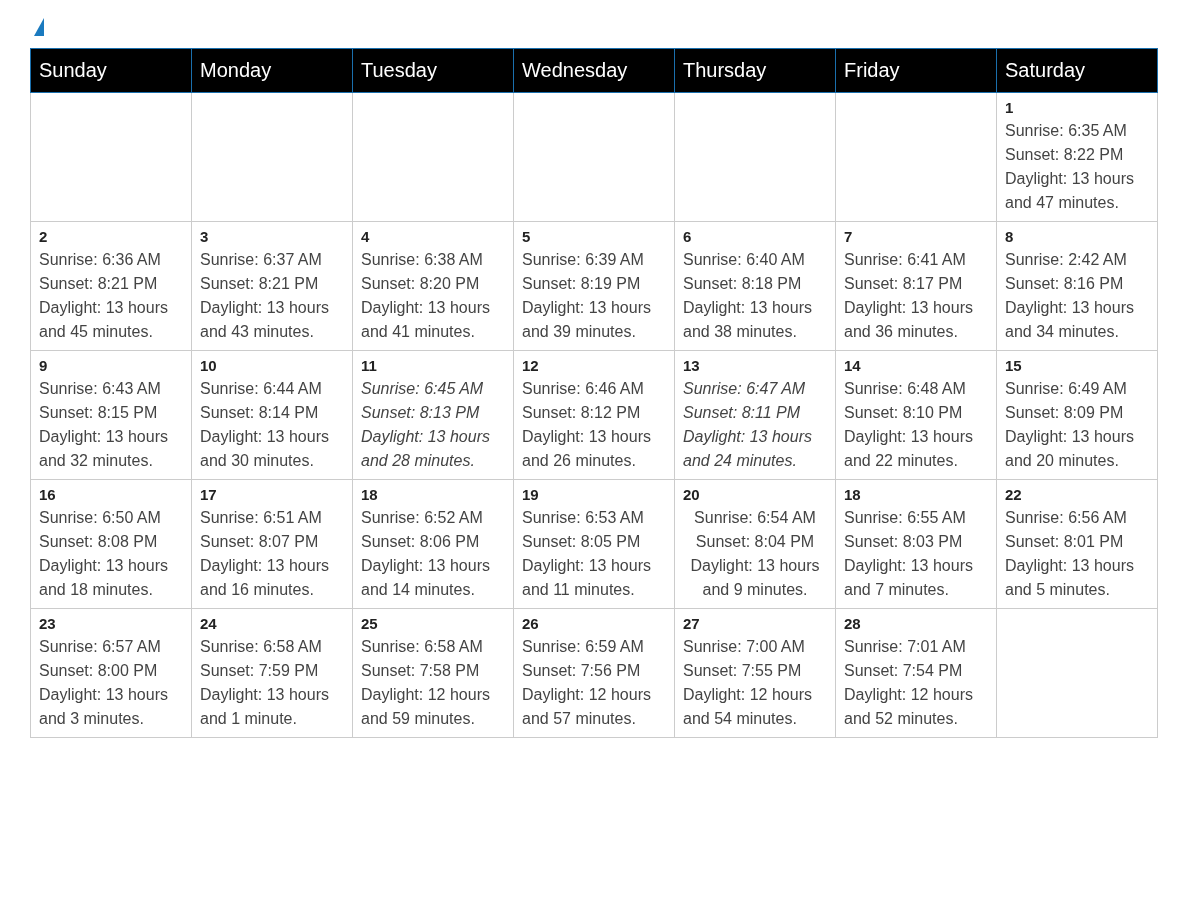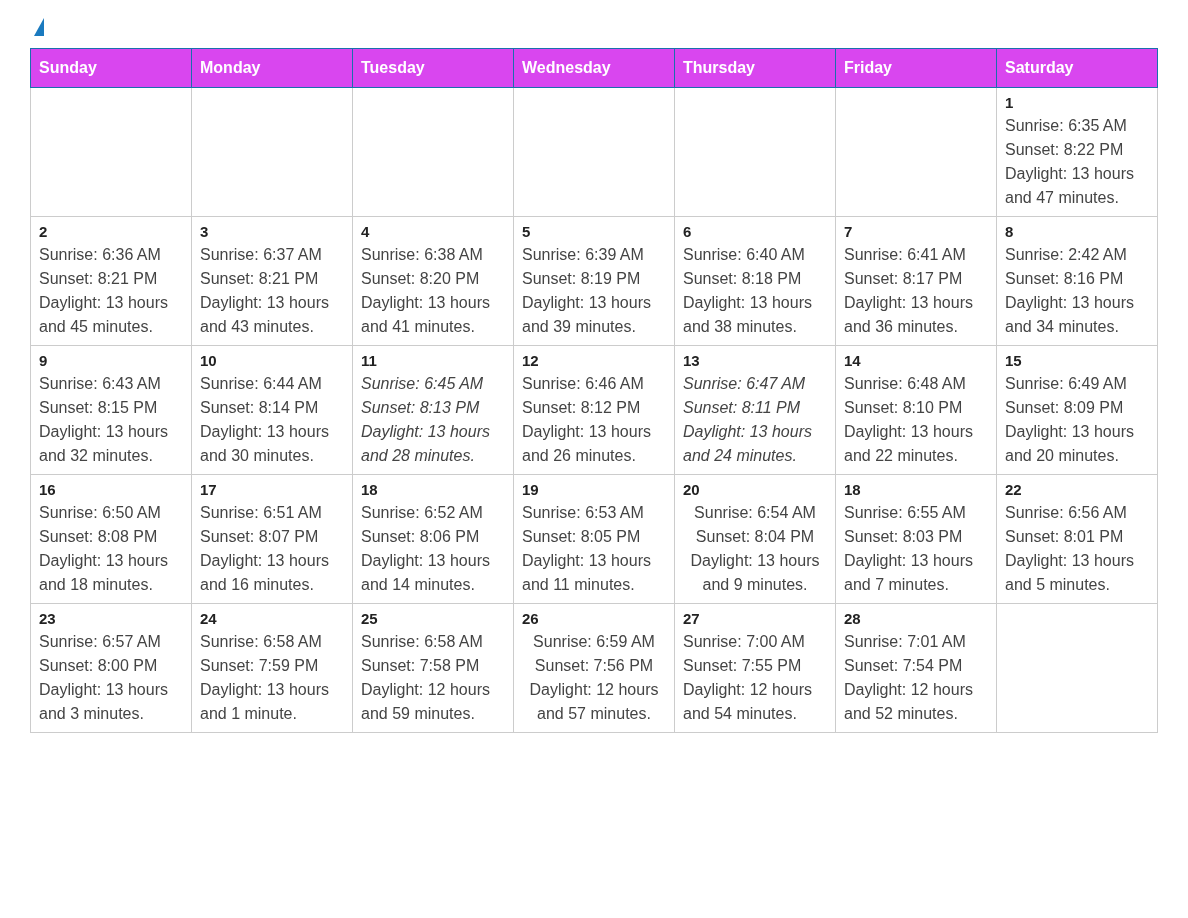--- a/index.html
+++ b/index.html
@@ -28,25 +28,25 @@
       font-size: 18px;
       color: #444;
       margin-top: 4px;
     }
     .calendar {
       width: 100%;
       border-collapse: collapse;
       margin-top: 10px;
     }
     .calendar th {
-      background-color: #d946ef;
+      background-color: #000000;
       color: #fff;
       padding: 10px 8px;
-      font-size: 16px;
-      font-weight: bold;
+      font-size: 20px;
+      font-weight: normal;
       text-align: left;
       border: 1px solid #1a6fad;
     }
     .calendar td {
       vertical-align: top;
       padding: 6px 8px;
       border: 1px solid #ccc;
       width: 14.28%;
       min-height: 100px;
       font-size: 12.5px;
@@ -299,21 +299,21 @@
 Daylight: 13 hours and 1 minute.</div>
         </td>
         <td>
           <span class="day-number">25</span>
           <div class="day-info" style="white-space: pre-line;">Sunrise: 6:58 AM
 Sunset: 7:58 PM
 Daylight: 12 hours and 59 minutes.</div>
         </td>
         <td>
           <span class="day-number">26</span>
-          <div class="day-info" style="white-space: pre-line; text-align: center;">Sunrise: 6:59 AM
+          <div class="day-info" style="white-space: pre-line;">Sunrise: 6:59 AM
 Sunset: 7:56 PM
 Daylight: 12 hours and 57 minutes.</div>
         </td>
         <td>
           <span class="day-number">27</span>
           <div class="day-info" style="white-space: pre-line;">Sunrise: 7:00 AM
 Sunset: 7:55 PM
 Daylight: 12 hours and 54 minutes.</div>
         </td>
         <td>

